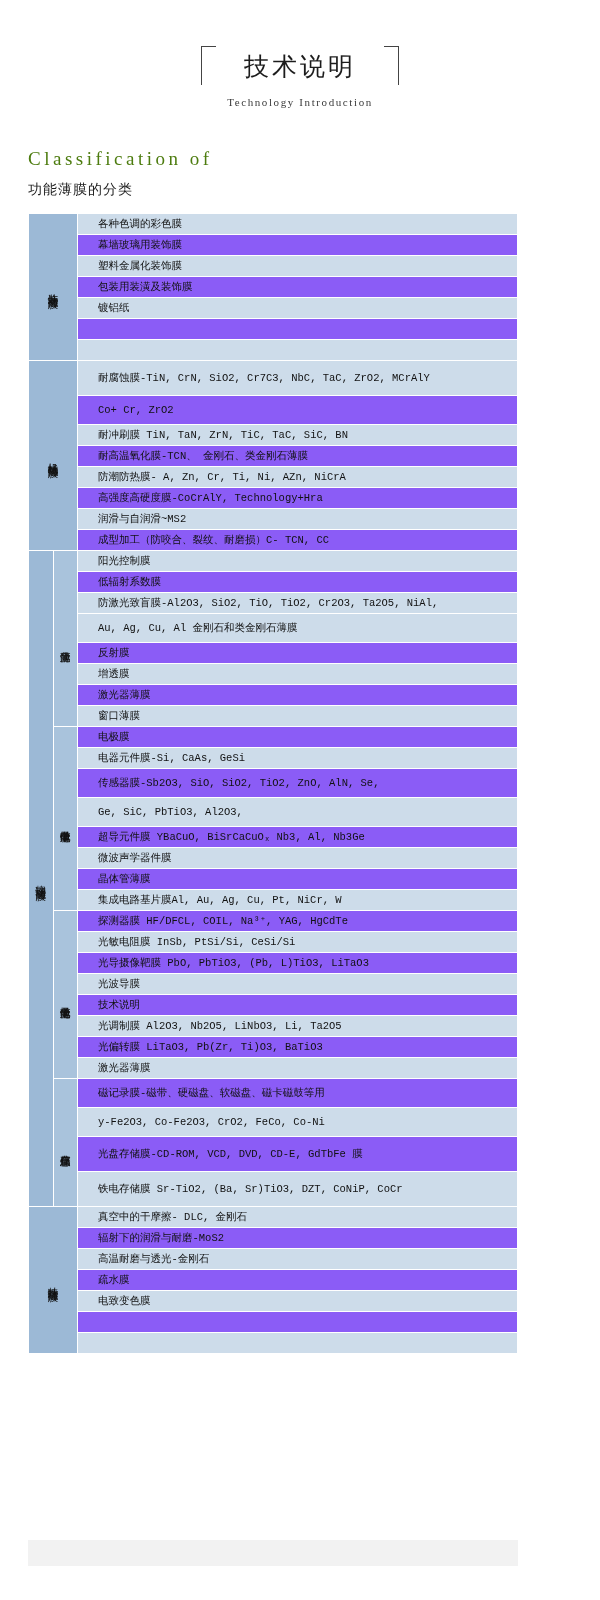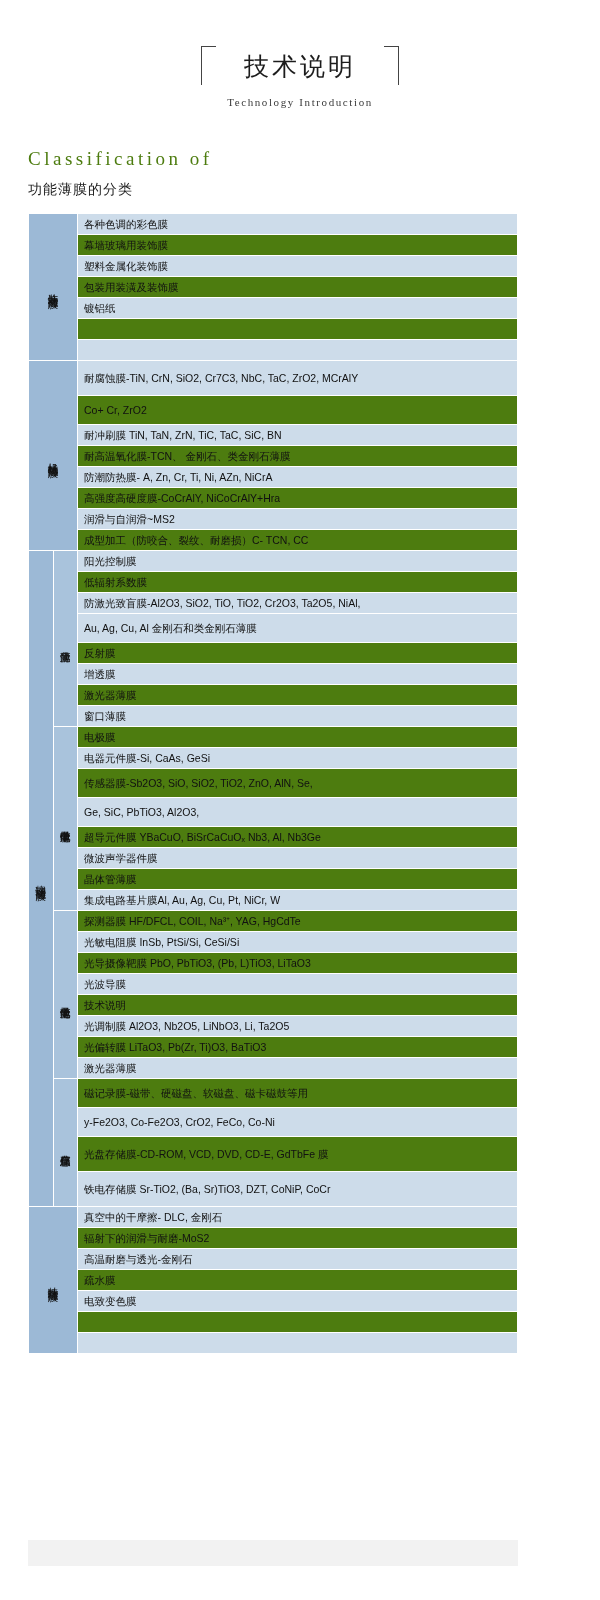--- a/index.html
+++ b/index.html
@@ -118,26 +118,27 @@
     writing-mode: vertical-rl;
     text-orientation: upright;
     display: inline-block;
     line-height: 17px;
     white-space: nowrap;
   }
   .lvl1 .vtext { line-height: 19px; }
 
   
   .c {
-    padding: 2px 6px;
+    padding: 2px 20px;
     background: #cddcea;
     height: 16px;
+    font-family: Liberation Mono, monospace;
   }
   .c.alt {
-    background: #4d7c0f;
+    background: #8b5cf6;
   }
   .c.tall { height: 30px; }
   .c.tall2 { height: 24px; }
   .c.empty { color: transparent; }
 
   
   .footer-band {
     position: absolute;
     left: 28px;
     bottom: 34px;
@@ -203,21 +204,21 @@
       <tr>
           <td class="c">耐冲刷膜  TiN, TaN, ZrN, TiC, TaC, SiC, BN</td>
         </tr>
       <tr>
           <td class="c alt">耐高温氧化膜-TCN、 金刚石、类金刚石薄膜</td>
         </tr>
       <tr>
           <td class="c">防潮防热膜- A, Zn, Cr, Ti, Ni, AZn, NiCrA</td>
         </tr>
       <tr>
-          <td class="c alt">高强度高硬度膜-CoCrAlY, NiCoCrAlY+Hra</td>
+          <td class="c alt">高强度高硬度膜-CoCrAlY, Technology+Hra</td>
         </tr>
       <tr>
           <td class="c">润滑与自润滑~MS2</td>
         </tr>
       <tr>
           <td class="c alt">成型加工（防咬合、裂纹、耐磨损）C- TCN, CC</td>
         </tr>
 
       <tr>
         <td class="lvl1" rowspan="28">

